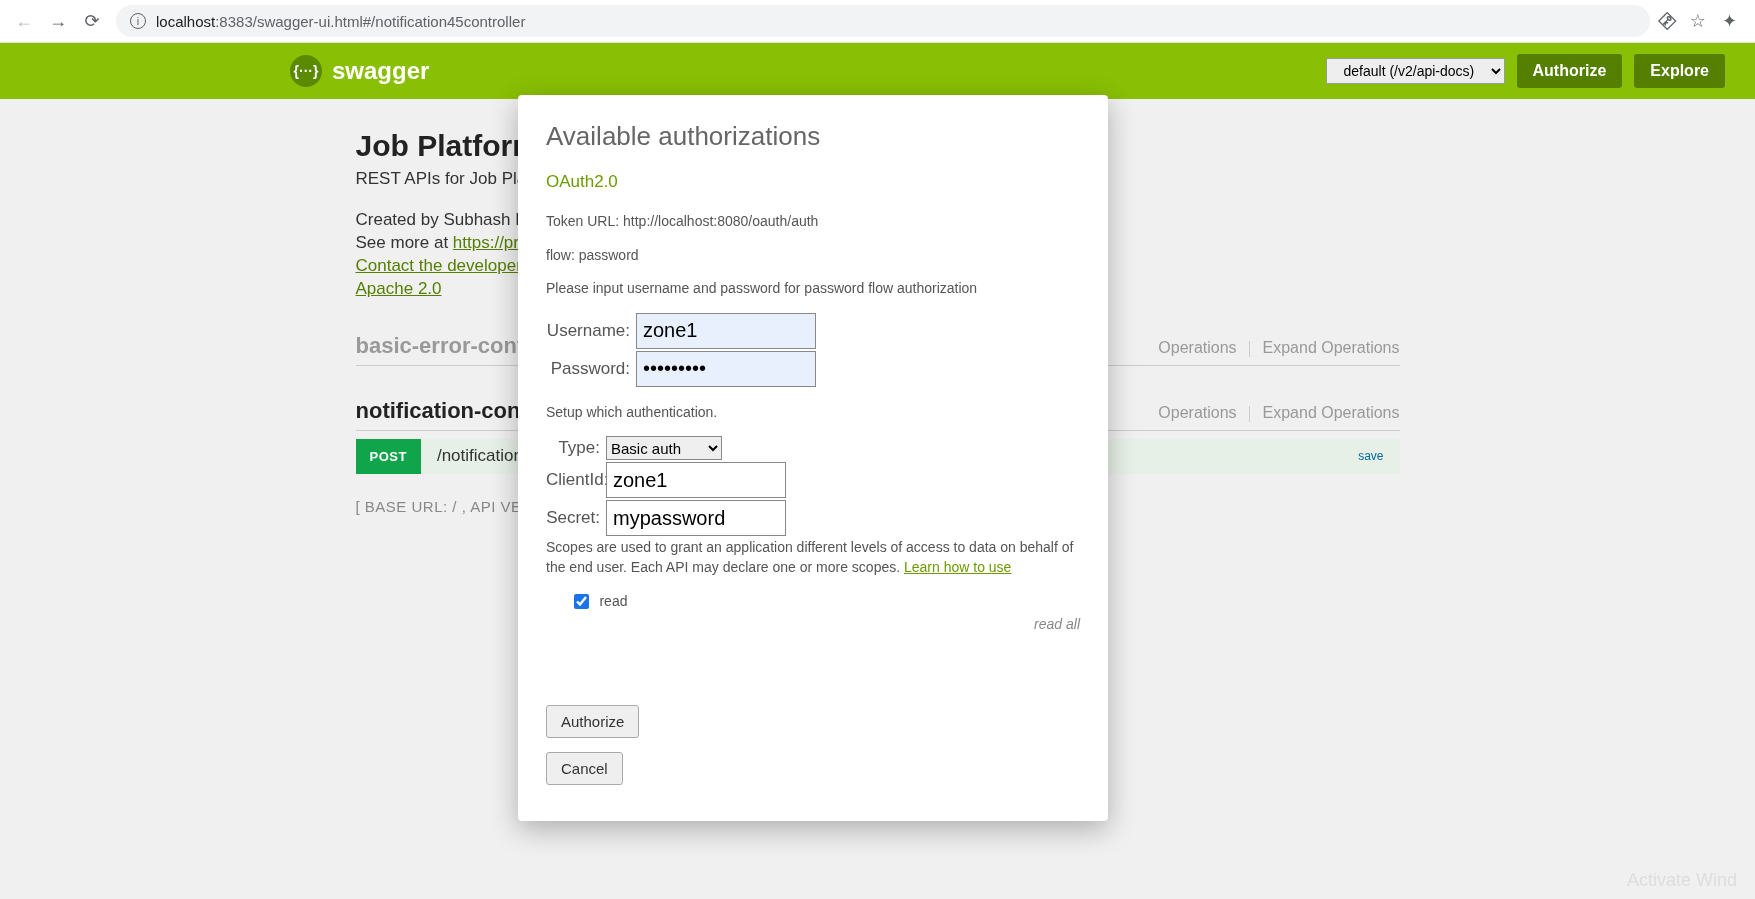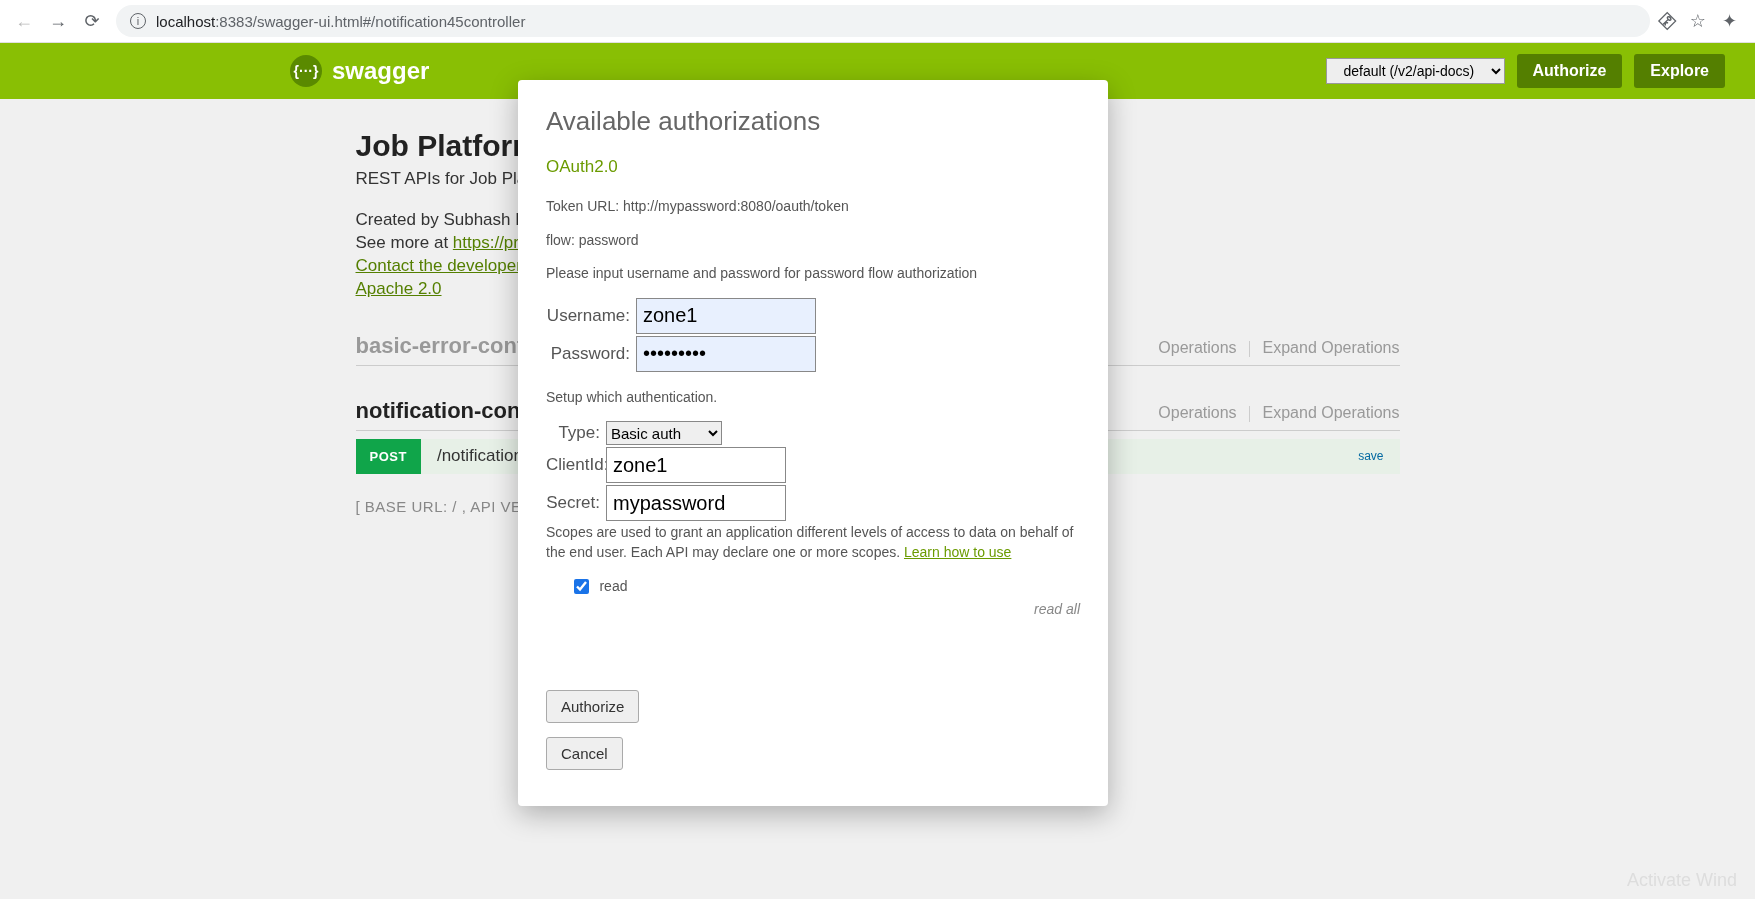--- a/index.html
+++ b/index.html
@@ -174,21 +174,21 @@
     font-size: 15px;
     margin-top: 24px;
     font-variant: small-caps;
     letter-spacing: 0.5px;
   }
 
   
   .modal {
     position: absolute;
     left: 518px;
-    top: 80px;
+    top: 95px;
     width: 590px;
     background: #fff;
     border-radius: 4px;
     box-shadow: 0 8px 28px rgba(0,0,0,0.28);
     padding: 0;
     z-index: 100;
   }
   .modal-scroll {
     height: 610px;
     overflow-y: scroll;
@@ -338,21 +338,21 @@
     </div>
 
     <div class="base-line">[ BASE URL: / , API VERSION: 1.</div>
   </div>
 </div>
 
 <div class="modal">
   <div class="modal-scroll">
     <h2>Available authorizations</h2>
     <h3>OAuth2.0</h3>
-    <p>Token URL: http://mypassword:8080/oauth/token</p>
+    <p>Token URL: http://localhost:8080/oauth/auth</p>
     <p>flow: password</p>
     <p>Please input username and password for password flow authorization</p>
 
     <div class="form-row">
       <label>Username:</label>
       <input type="text" class="autofill" value="zone1" style="">
     </div>
     <div class="form-row">
       <label>Password:</label>
       <input type="password" class="autofill" value="•••••••••" style="">

